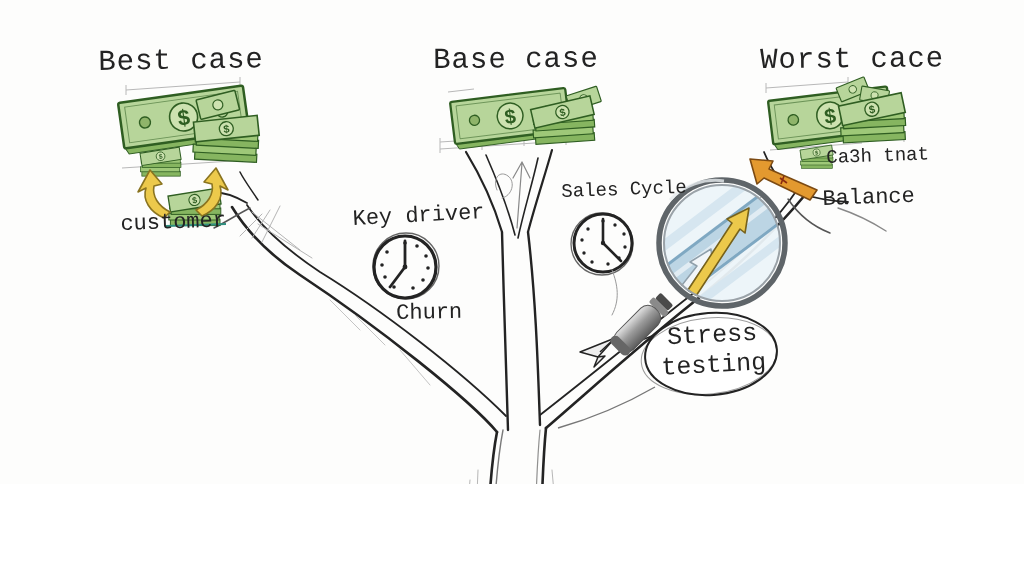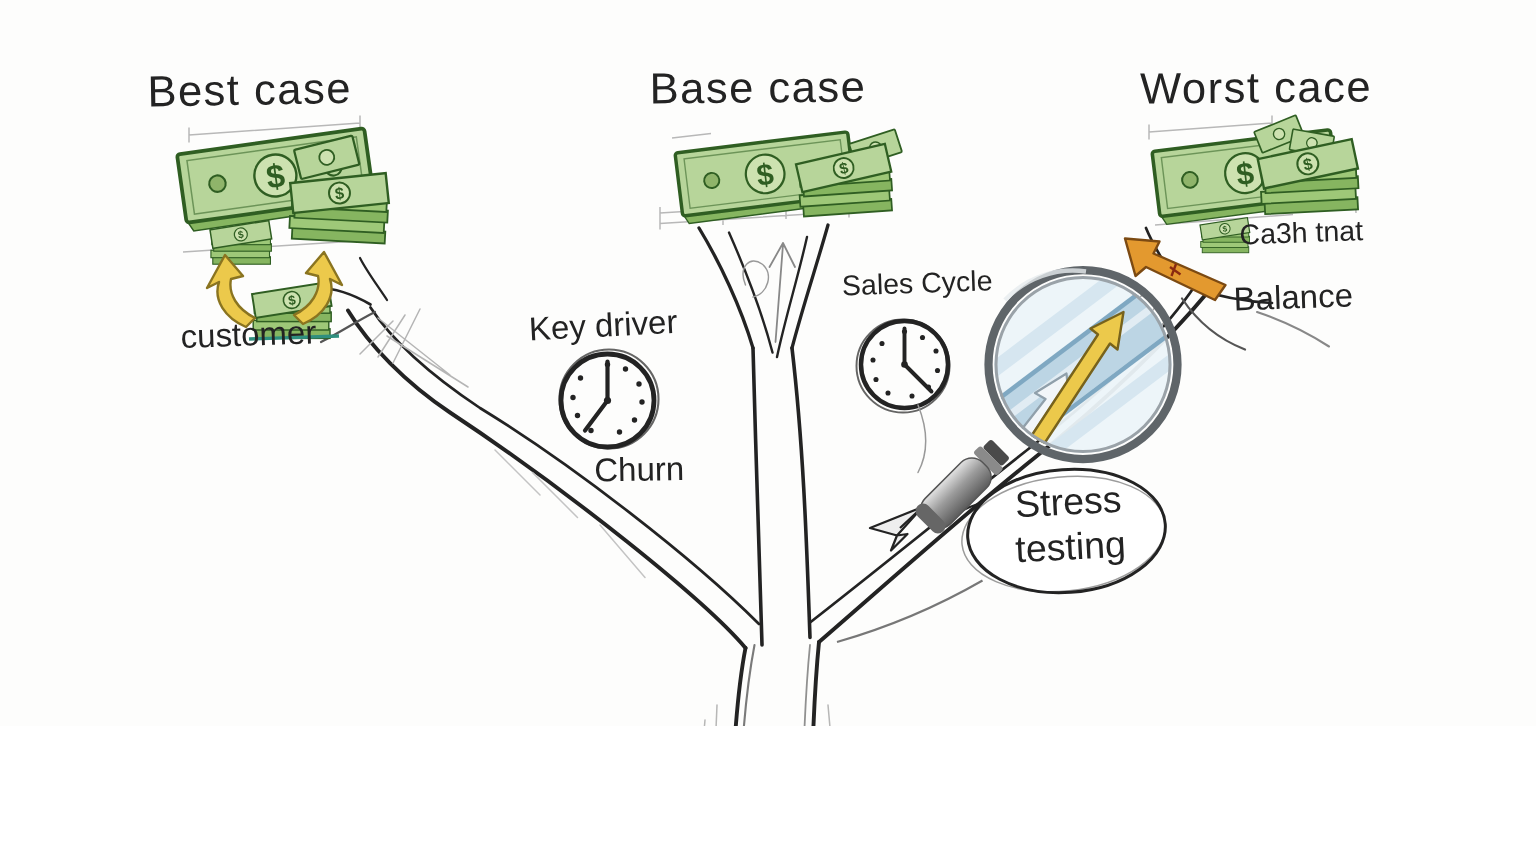--- a/index.html
+++ b/index.html
@@ -4,21 +4,21 @@
 <style>
   :root{
     --background:#fdfdfc; --ink:#232323; --pencil-light:#aaaaaa;
     --money-fill:#b7d59a; --money-dark:#2f5e22; --money-mid:#86b560;
     --arrow-yellow:#ecc94b; --arrow-yellow-dark:#8a7420;
     --arrow-orange:#e3992f; --arrow-orange-dark:#7c4a12;
     --lens-fill:#ecf4f9; --lens-stripe:#bcd5e4; --metal:#6e6e6e; --ground-line:#b9c6d2;
   }
   html,body{margin:0;padding:0;}
   .stage{position:relative;width:1024px;height:484px;background:var(--background);
-         overflow:hidden;font-family:Liberation Sans, sans-serif;color:var(--ink);}
+         overflow:hidden;font-family:Liberation Mono, monospace;color:var(--ink);}
   .stage svg{position:absolute;left:0;top:0;}
   .t{position:absolute;white-space:nowrap;color:var(--ink);transform-origin:left top;}
   .title{font-size:29px;letter-spacing:1px;font-weight:500;}
   .label{font-size:22px;font-weight:500;}
   .small{font-size:19px;font-weight:500;}
   .bubble-text{position:absolute;left:645px;top:321px;width:136px;text-align:center;
                font-size:25px;line-height:1.18;transform:rotate(-3deg);font-weight:500;}
 </style>
 </head>
 <body>

